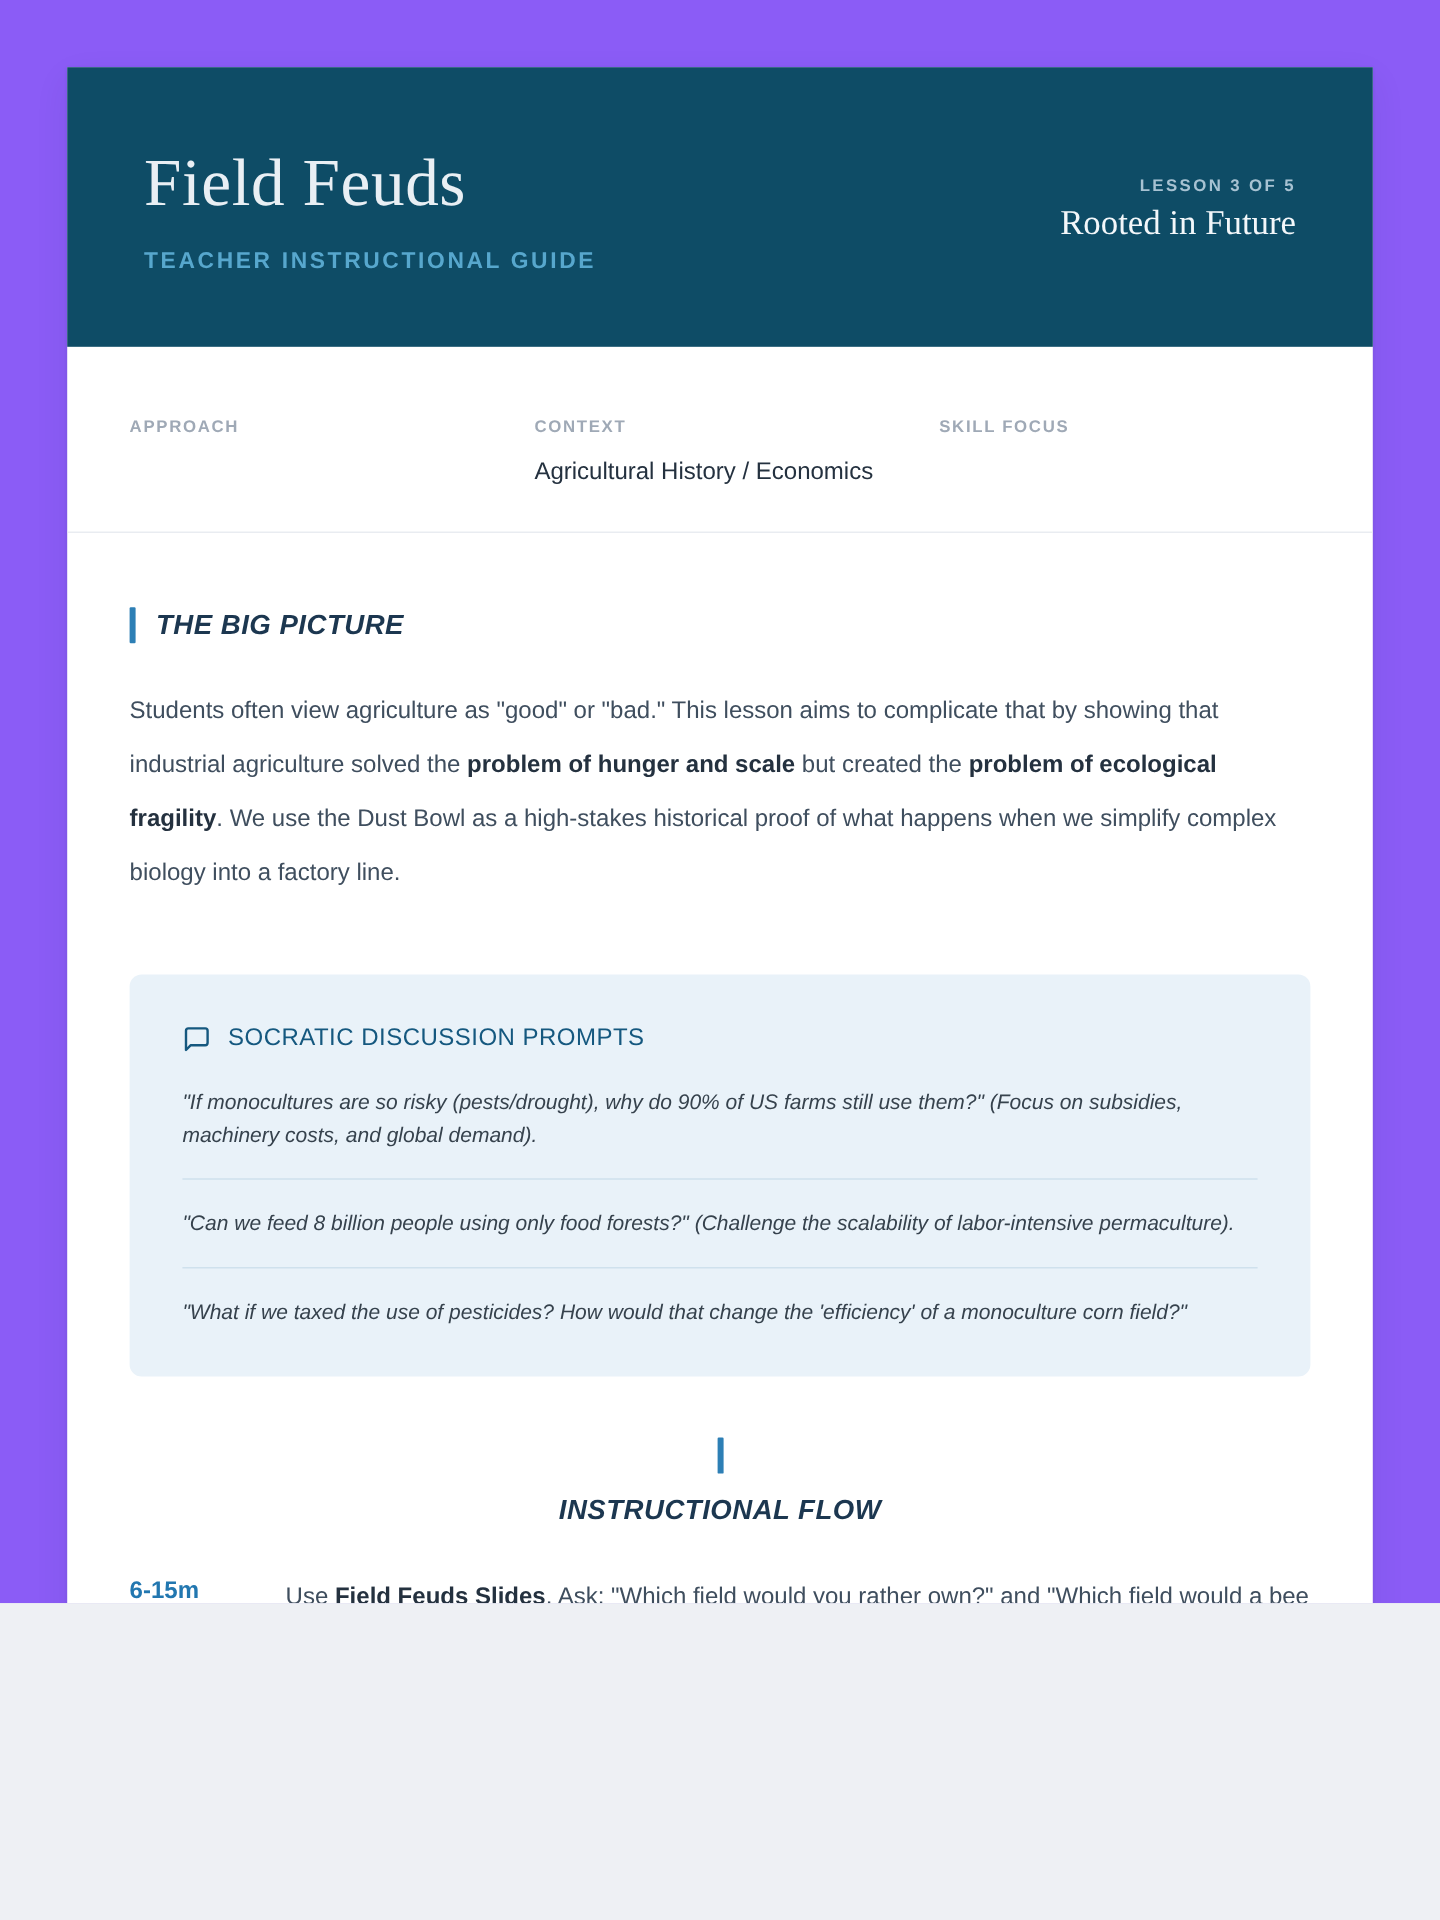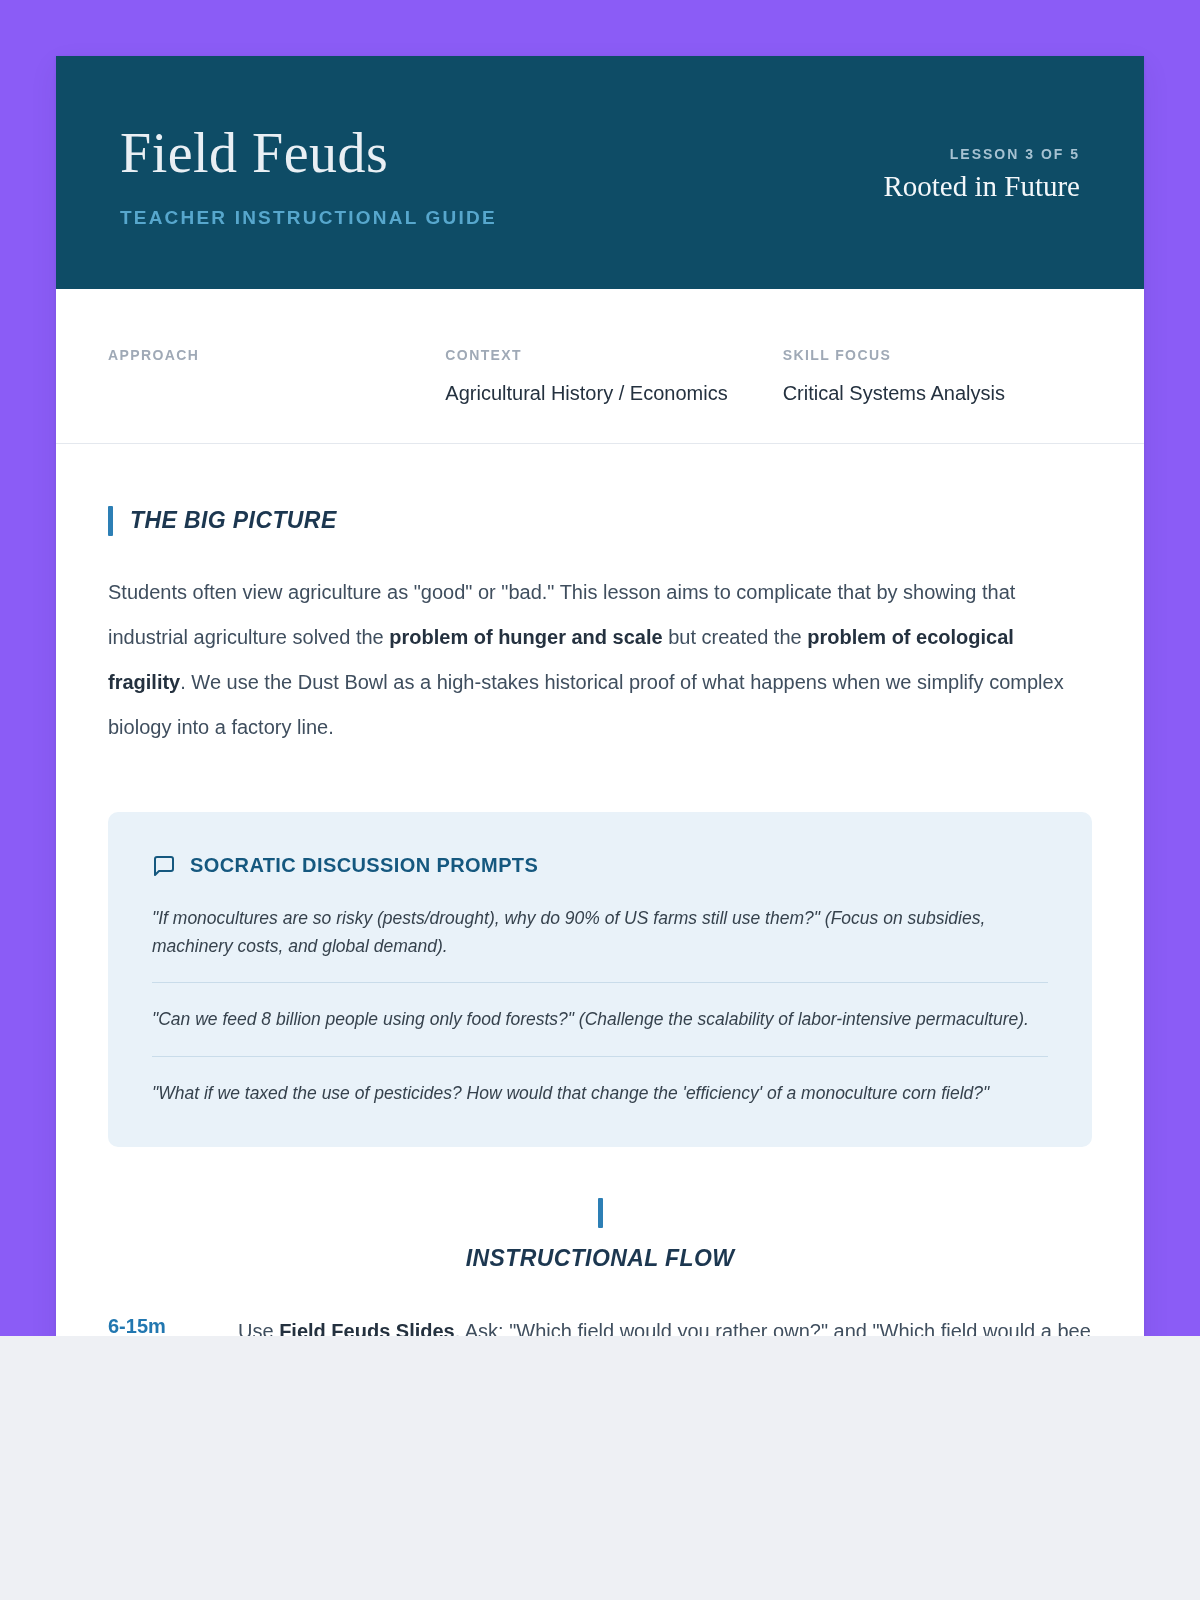--- a/index.html
+++ b/index.html
@@ -30,21 +30,21 @@
   .section-heading .bar { width:5px; height:30px; background:#2d7fb5; border-radius:1px; flex:0 0 auto; }
   .section-heading h2 { font-size:23px; font-weight:700; color:#1c3750; letter-spacing:.4px;font-style:italic; }
   .mt-flow { margin-top:51px;flex-direction:column; }
 
   .lede { margin-top:34px; font-size:20px; line-height:2.25; color:#3f4e5e; }
   .b { font-weight:700; color:#24313f; }
 
   
   .prompts { margin-top:62px; background:#e9f2f9; border-radius:10px; padding:42px 44px 40px; }
   .prompts-head { display:flex; align-items:center; gap:14px; margin-bottom:26px; }
-  .prompts-head h3 { font-size:20px; font-weight:700; color:#15587f; letter-spacing:.4px; }
+  .prompts-head h3 { font-size:20px; font-weight:400; color:#15587f; letter-spacing:.4px; }
   .quote { font-style:italic; font-size:17.5px; line-height:1.62; color:#36424d; }
   .prompts hr { border:none; border-top:1px solid #c9dcea; margin:22px 0; }
 
   
   .flow-item { margin-top:42px; display:grid; grid-template-columns:130px 1fr; }
   .flow-time { font-size:20px; font-weight:700; color:#2277b0; padding-top:1px; }
   .flow-title { font-size:20px; font-weight:700; color:#24313f; margin-bottom:10px; }
   .flow-text { font-size:20px; line-height:1.7; color:#3f4e5e; }
 
   
@@ -70,21 +70,20 @@
     <section class="meta">
       <div class="meta-col">
         <div class="meta-label">APPROACH</div>
       </div>
       <div class="meta-col">
         <div class="meta-label">CONTEXT</div>
         <div class="meta-value">Agricultural History / Economics</div>
       </div>
       <div class="meta-col">
         <div class="meta-label">SKILL FOCUS</div>
-        <div class="meta-value">Critical Systems Analysis</div>
       </div>
     </section>
 
     <main class="content">
 
       <div class="section-heading">
         <span class="bar"></span>
         <h2>THE BIG PICTURE</h2>
       </div>
 

